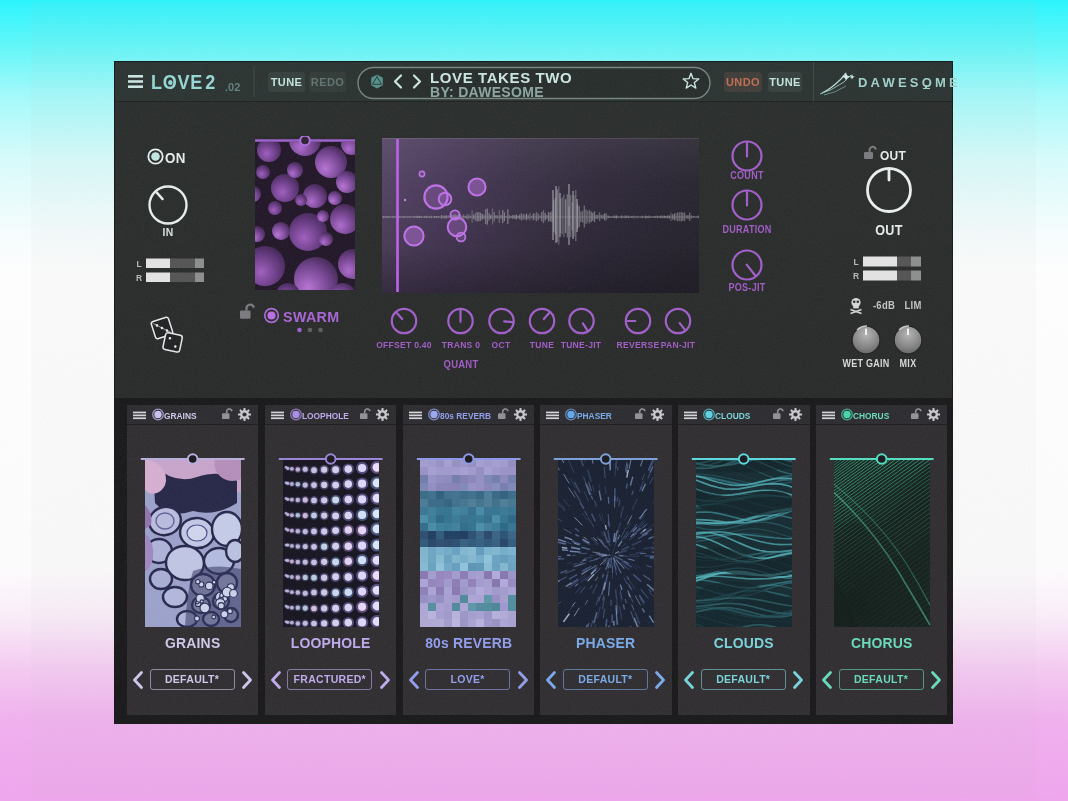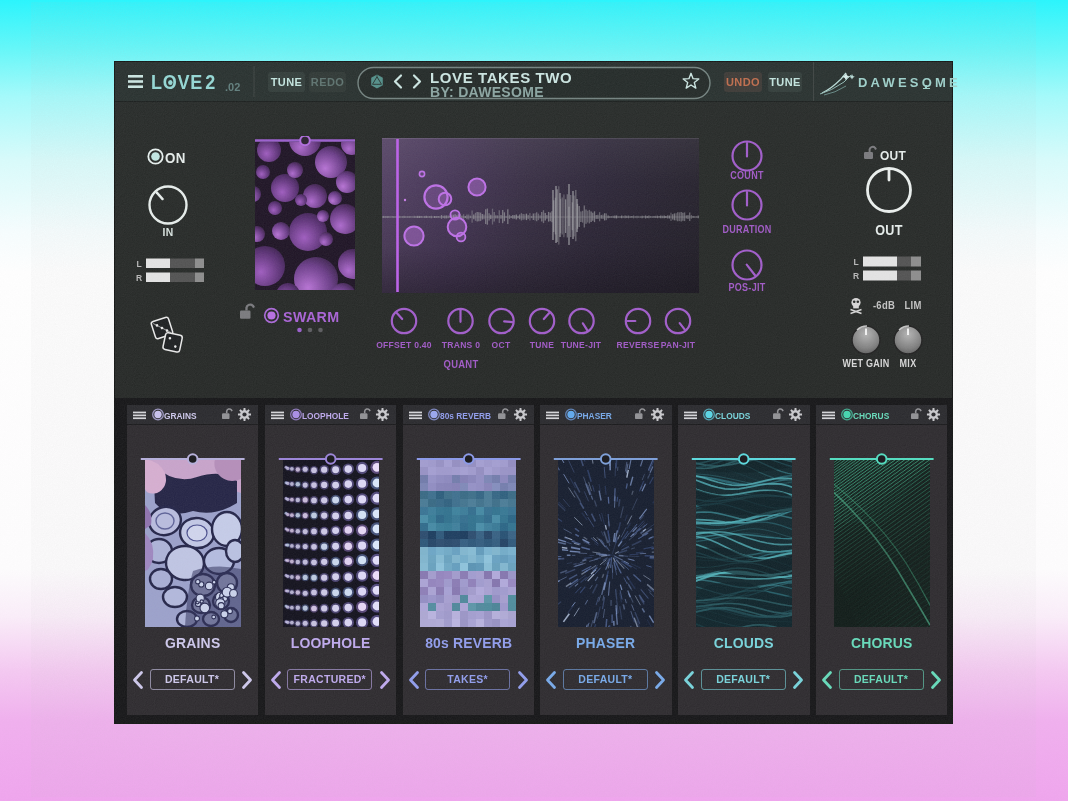--- a/index.html
+++ b/index.html
@@ -1040,21 +1040,21 @@
         <rect x="80" y="160" width="8.4" height="8.4" fill="rgb(170, 164, 216)"></rect>
         <rect x="88" y="160" width="8.4" height="8.4" fill="rgb(166, 160, 212)"></rect>
       </svg>
       <div class="mbig" style="color:#8f9cf0">80s REVERB</div>
       <svg class="marrow" style="left:4px" width="14" height="24" viewBox="0 0 14 24">
         <polyline points="10.5,4.5 3.5,12.0 10.5,19.5" fill="none" stroke="#8f9cf0" stroke-width="2.8" stroke-linecap="round" stroke-linejoin="round"></polyline>
       </svg>
       <svg class="marrow" style="left:113px" width="14" height="24" viewBox="0 0 14 24">
         <polyline points="3.5,4.5 10.5,12.0 3.5,19.5" fill="none" stroke="#8f9cf0" stroke-width="2.8" stroke-linecap="round" stroke-linejoin="round"></polyline>
       </svg>
-      <div class="mpreset" style="border-color:#8f9cf099;color:#8f9cf0">TAKES*</div>
+      <div class="mpreset" style="border-color:#8f9cf099;color:#8f9cf0">LOVE*</div>
     </div>
 <div class="mod" style="left:425.4px">
       <div class="mhead">
         <svg class="mhicon" width="131" height="19" viewBox="0 0 131 19">
           <rect x="6" y="6.6" width="13" height="1.7" fill="#d8d8dc"></rect>
           <rect x="6" y="9.5" width="13" height="1.7" fill="#d8d8dc"></rect>
           <rect x="6" y="12.4" width="13" height="1.7" fill="#d8d8dc"></rect>
           <circle cx="31" cy="9.5" r="5.3" fill="none" stroke="#5a80b8" stroke-width="1.3"></circle>
           <circle cx="31" cy="9.5" r="3.7" fill="#5ca8f0"></circle>
           <rect x="95.0" y="8.2" width="7.5" height="5.9" rx="1.2" fill="#8f8f93"></rect>

